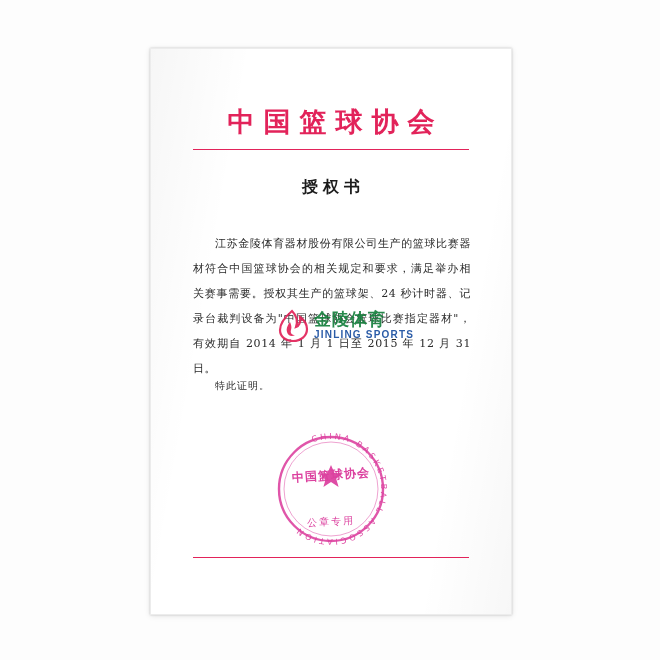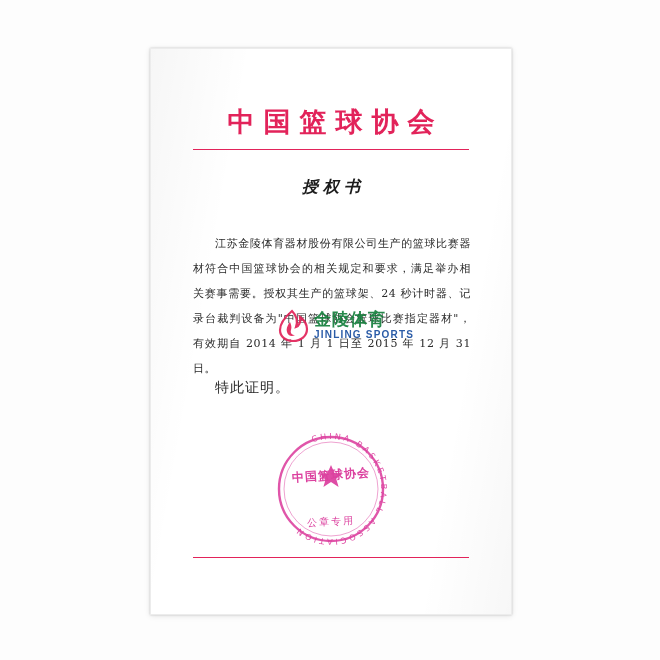--- a/index.html
+++ b/index.html
@@ -71,21 +71,20 @@
     left: 0;
     right: 0;
     top: 128px;
     text-align: center;
     color: #1b1b1b;
     font-family: "DejaVu Serif", "Liberation Serif", serif;
     font-size: 16px;
     font-weight: bold;
     letter-spacing: 5px;
     text-indent: 5px;
-    font-style: italic;
   }
 
   .body-text {
     position: absolute;
     left: 42px;
     right: 40px;
     top: 182px;
     color: #2a2a2a;
     font-family: "DejaVu Serif", "Liberation Serif", serif;
     font-size: 11px;
@@ -94,21 +93,21 @@
     text-indent: 22px;
     letter-spacing: 0.6px;
   }
 
   .closing-text {
     position: absolute;
     left: 42px;
     top: 330px;
     color: #2a2a2a;
     font-family: "DejaVu Serif", "Liberation Serif", serif;
-    font-size: 14px;
+    font-size: 10px;
     letter-spacing: 1px;
     text-indent: 22px;
   }
 
   
   .watermark {
     position: absolute;
     left: 125px;
     top: 260px;
     width: 140px;

